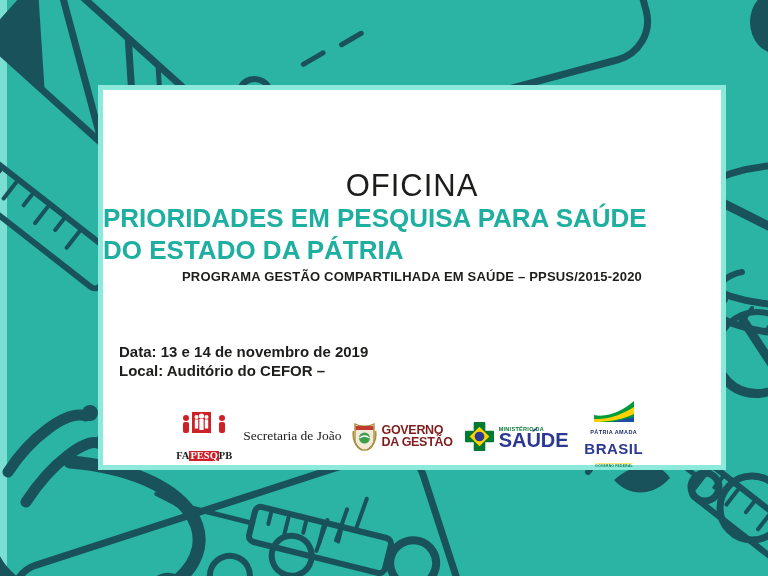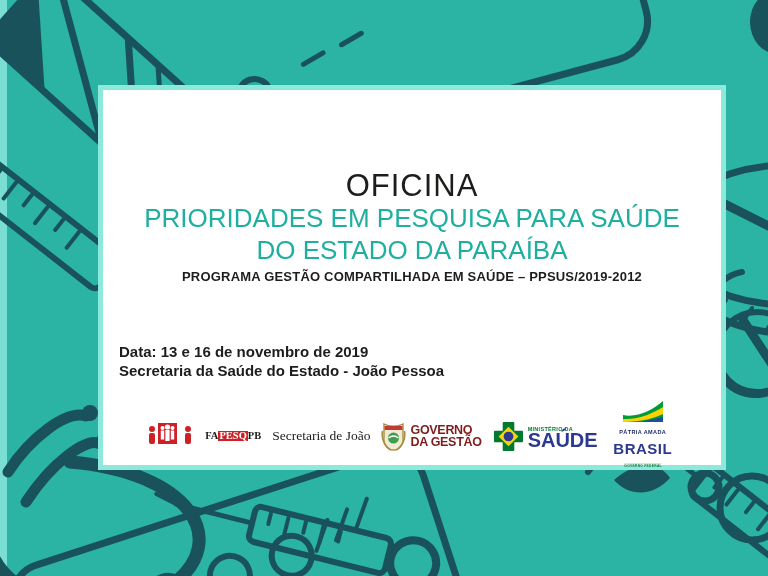--- a/index.html
+++ b/index.html
@@ -13,38 +13,38 @@
   .doodles *{vector-effect:none;}
   .card{
     position:absolute;left:98px;top:85px;width:628px;height:385px;
     box-sizing:border-box;background:#ffffff;border:5px solid var(--card_border,#8DE9DC);
   }
   .title{
     position:absolute;top:80px;left:0;width:100%;text-align:center;
     font-size:31px;font-weight:500;letter-spacing:1px;color:var(--text,#1D1D1B);line-height:1;
   }
   .subtitle{
-    position:absolute;top:112px;left:0;width:100%;text-align:center;
-    font-size:26px;font-weight:normal;color:var(--accent,#1EAFA0);line-height:32px;white-space:nowrap;
+    position:absolute;top:112px;left:0;width:100%;text-align:left;
+    font-size:26px;font-weight:bold;color:var(--accent,#1EAFA0);line-height:32px;white-space:nowrap;
   }
   .program{
     position:absolute;top:179px;left:0;width:100%;text-align:center;
     font-size:13px;font-weight:bold;letter-spacing:.2px;color:var(--text,#1D1D1B);
   }
   .details{
     position:absolute;top:252px;left:16px;
     font-size:15px;font-weight:bold;color:var(--text,#1D1D1B);line-height:19px;
   }
   .logos{
     position:absolute;left:6px;right:6px;bottom:5px;height:48px;
     display:flex;align-items:center;justify-content:center;gap:11px;
   }
   .logo{display:flex;align-items:center;gap:4px;flex:none;}
   
-  .fapesq{gap:12px;}
+  .fapesq{flex-direction:column;gap:12px;}
   .fapesq-text{font-family:"Liberation Serif",serif;font-weight:bold;font-size:10.5px;color:#1a1a1a;line-height:10px;display:flex;}
   .fapesq-text .chip{background:var(--fapesq_red,#CE2027);color:#fff;padding:0 1px;}
   
   .secretaria{font-family:"Liberation Serif",serif;font-size:13.5px;color:#1c1c1c;}
   
   .gov-text{font-size:12.5px;font-weight:bold;color:#7f1d1d;line-height:12px;letter-spacing:-.3px;}
   
   .segue-text{color:#58595b;line-height:11px;}
   .segue-top{font-size:10.5px;font-weight:bold;letter-spacing:1px;}
   .segue-bottom{font-family:"Liberation Serif",serif;font-style:italic;font-size:14px;}
@@ -142,26 +142,26 @@
     <circle cx="752" cy="508" r="32"></circle>
     <path d="M614,480 C634,462 658,460 670,478 C654,496 630,498 614,480 Z" fill="currentColor" stroke="none"></path>
     <path d="M588,472 C598,457 614,450 630,454" stroke-width="6"></path>
   </g>
 </svg>
 
 <div class="card">
   <div class="title">OFICINA</div>
   <div class="subtitle">
     <div>PRIORIDADES EM PESQUISA PARA SAÚDE</div>
-    <div>DO ESTADO DA PARAÍBA</div>
+    <div>DO ESTADO DA PÁTRIA</div>
   </div>
-  <div class="program">PROGRAMA GESTÃO COMPARTILHADA EM SAÚDE – PPSUS/2019-2012</div>
+  <div class="program">PROGRAMA GESTÃO COMPARTILHADA EM SAÚDE – PPSUS/2015-2020</div>
   <div class="details">
-    <div>Data: 13 e 16 de novembro de 2019</div>
-    <div>Secretaria da Saúde do Estado - João Pessoa</div>
+    <div>Data: 13 e 14 de novembro de 2019</div>
+    <div>Local: Auditório do CEFOR –</div>
   </div>
 
   <div class="logos">
 
     <div class="logo fapesq">
       <svg width="46" height="28" viewBox="0 0 46 28">
         <g fill="#CE2027">
           <circle cx="5" cy="7" r="3"></circle>
             <rect x="2" y="11" width="6" height="11" rx="2"></rect>
           <rect x="11" y="1" width="19" height="21"></rect>

